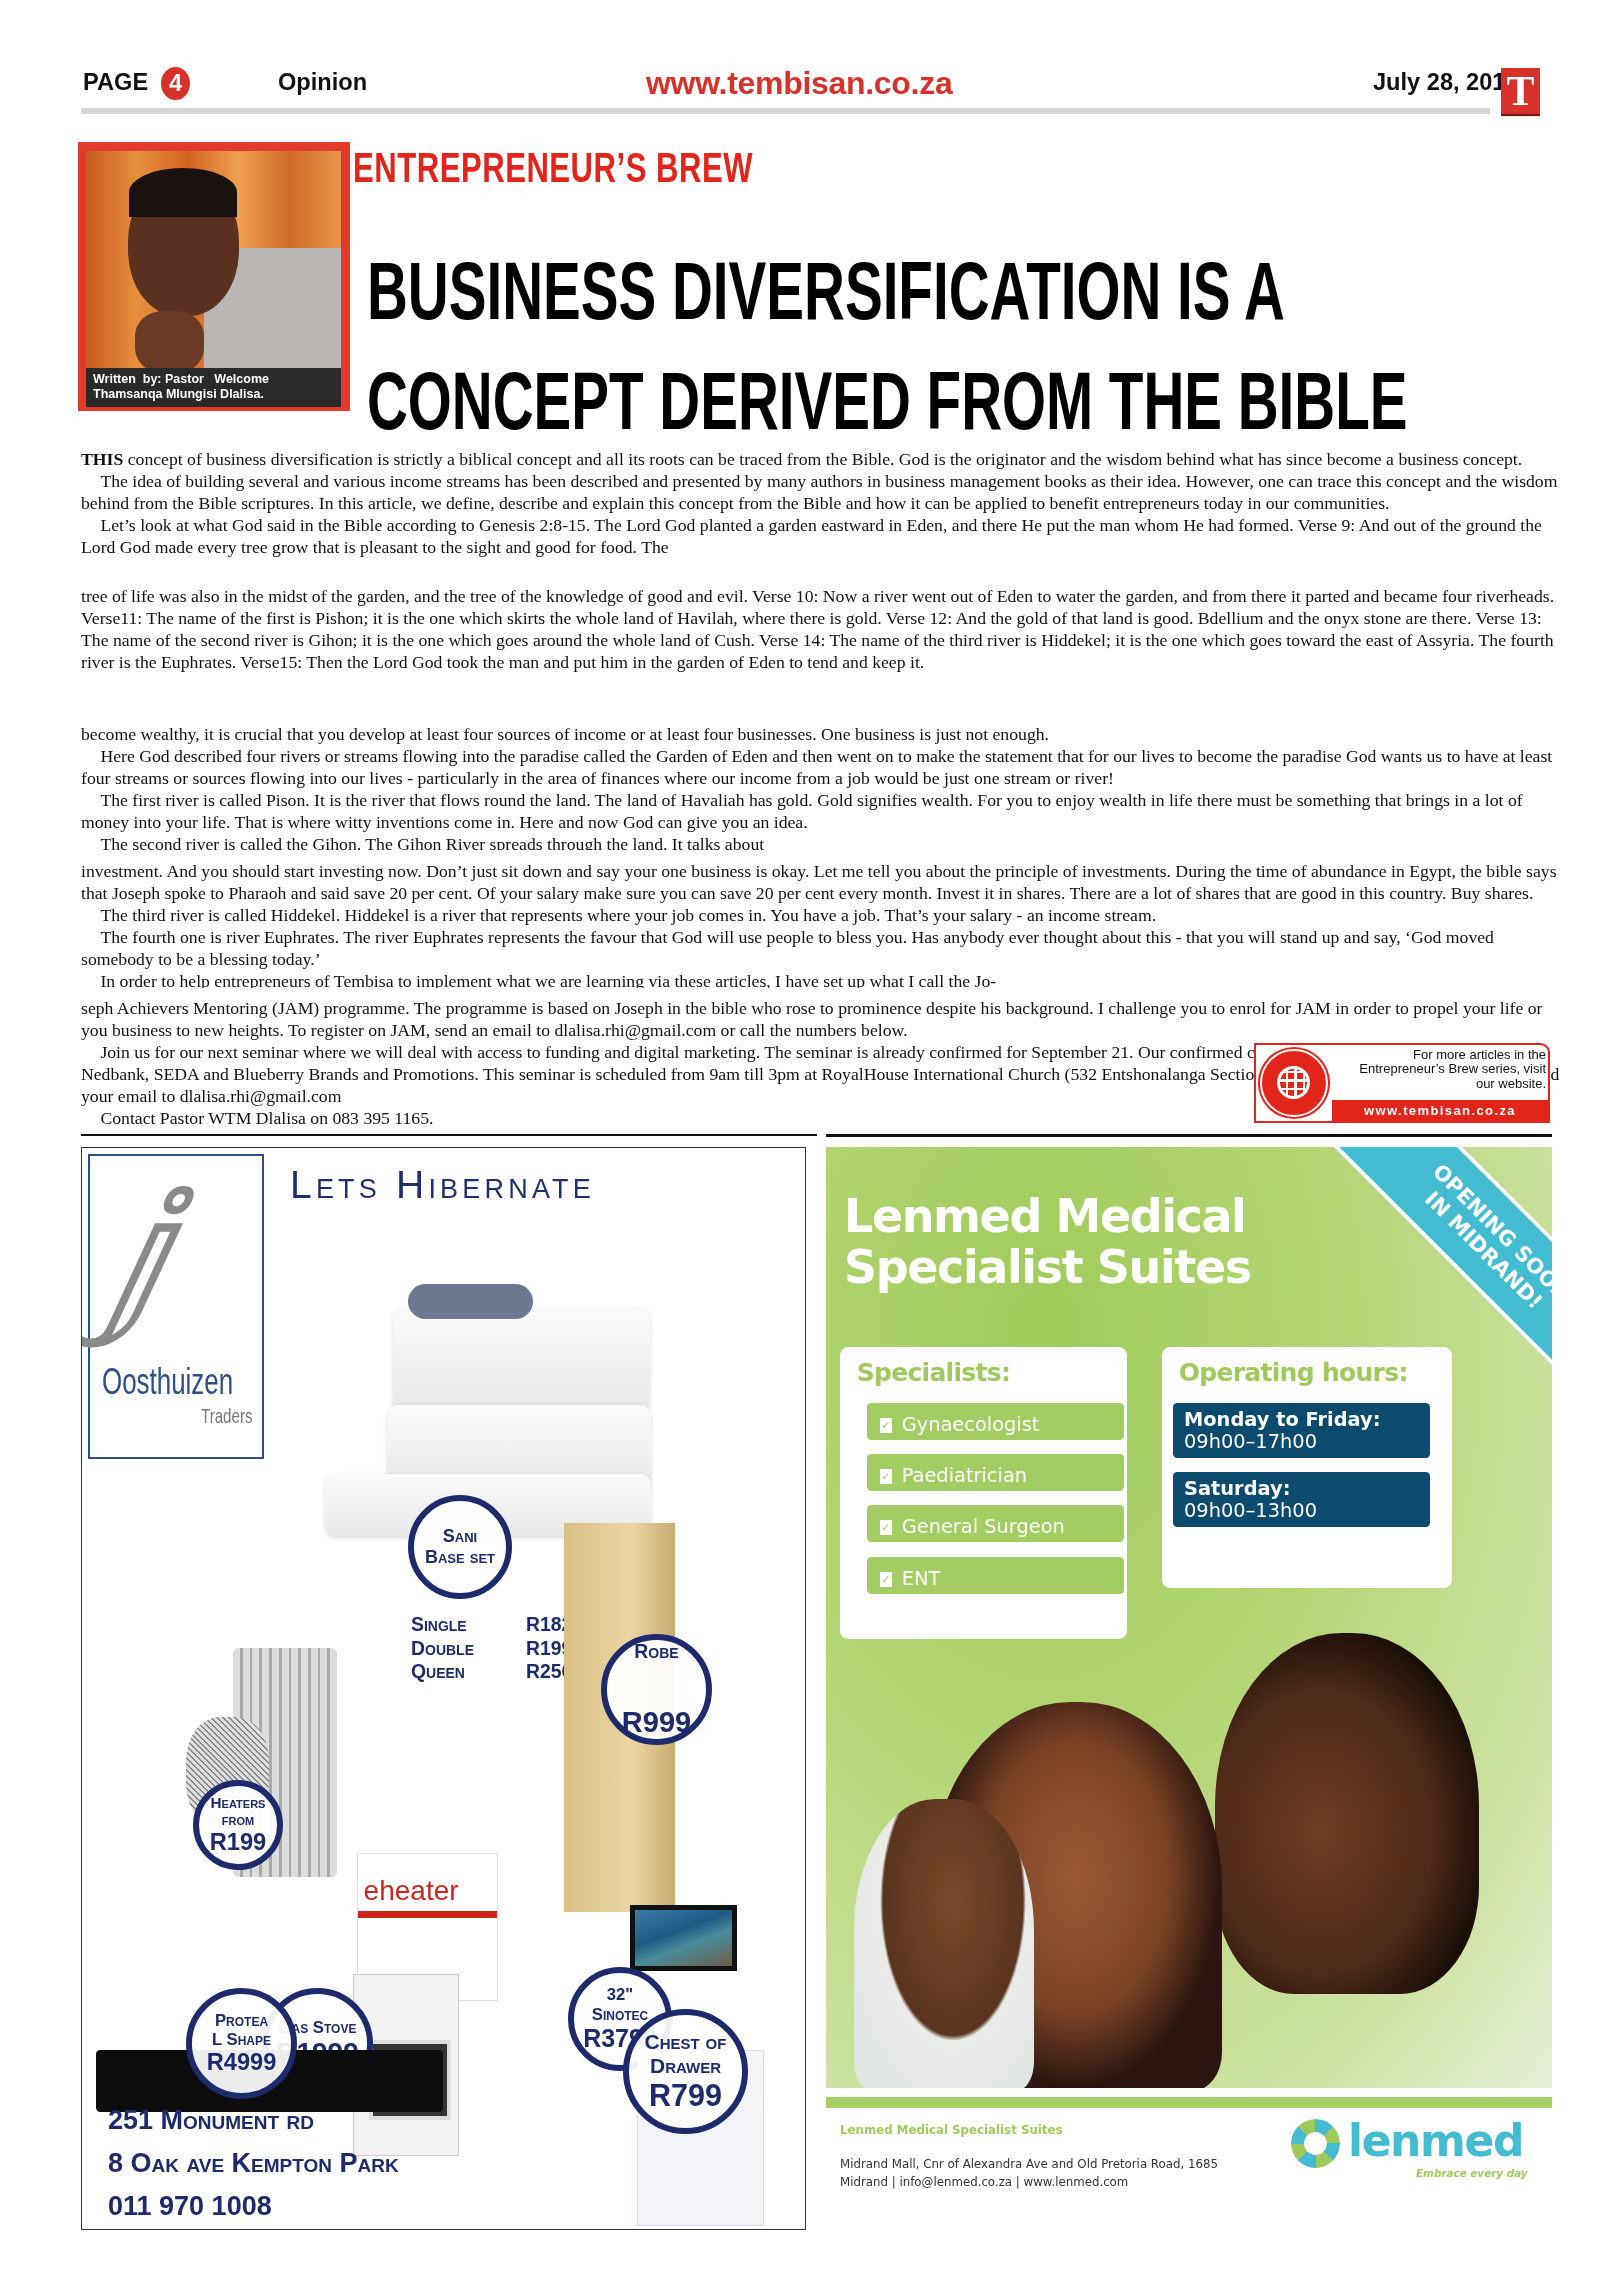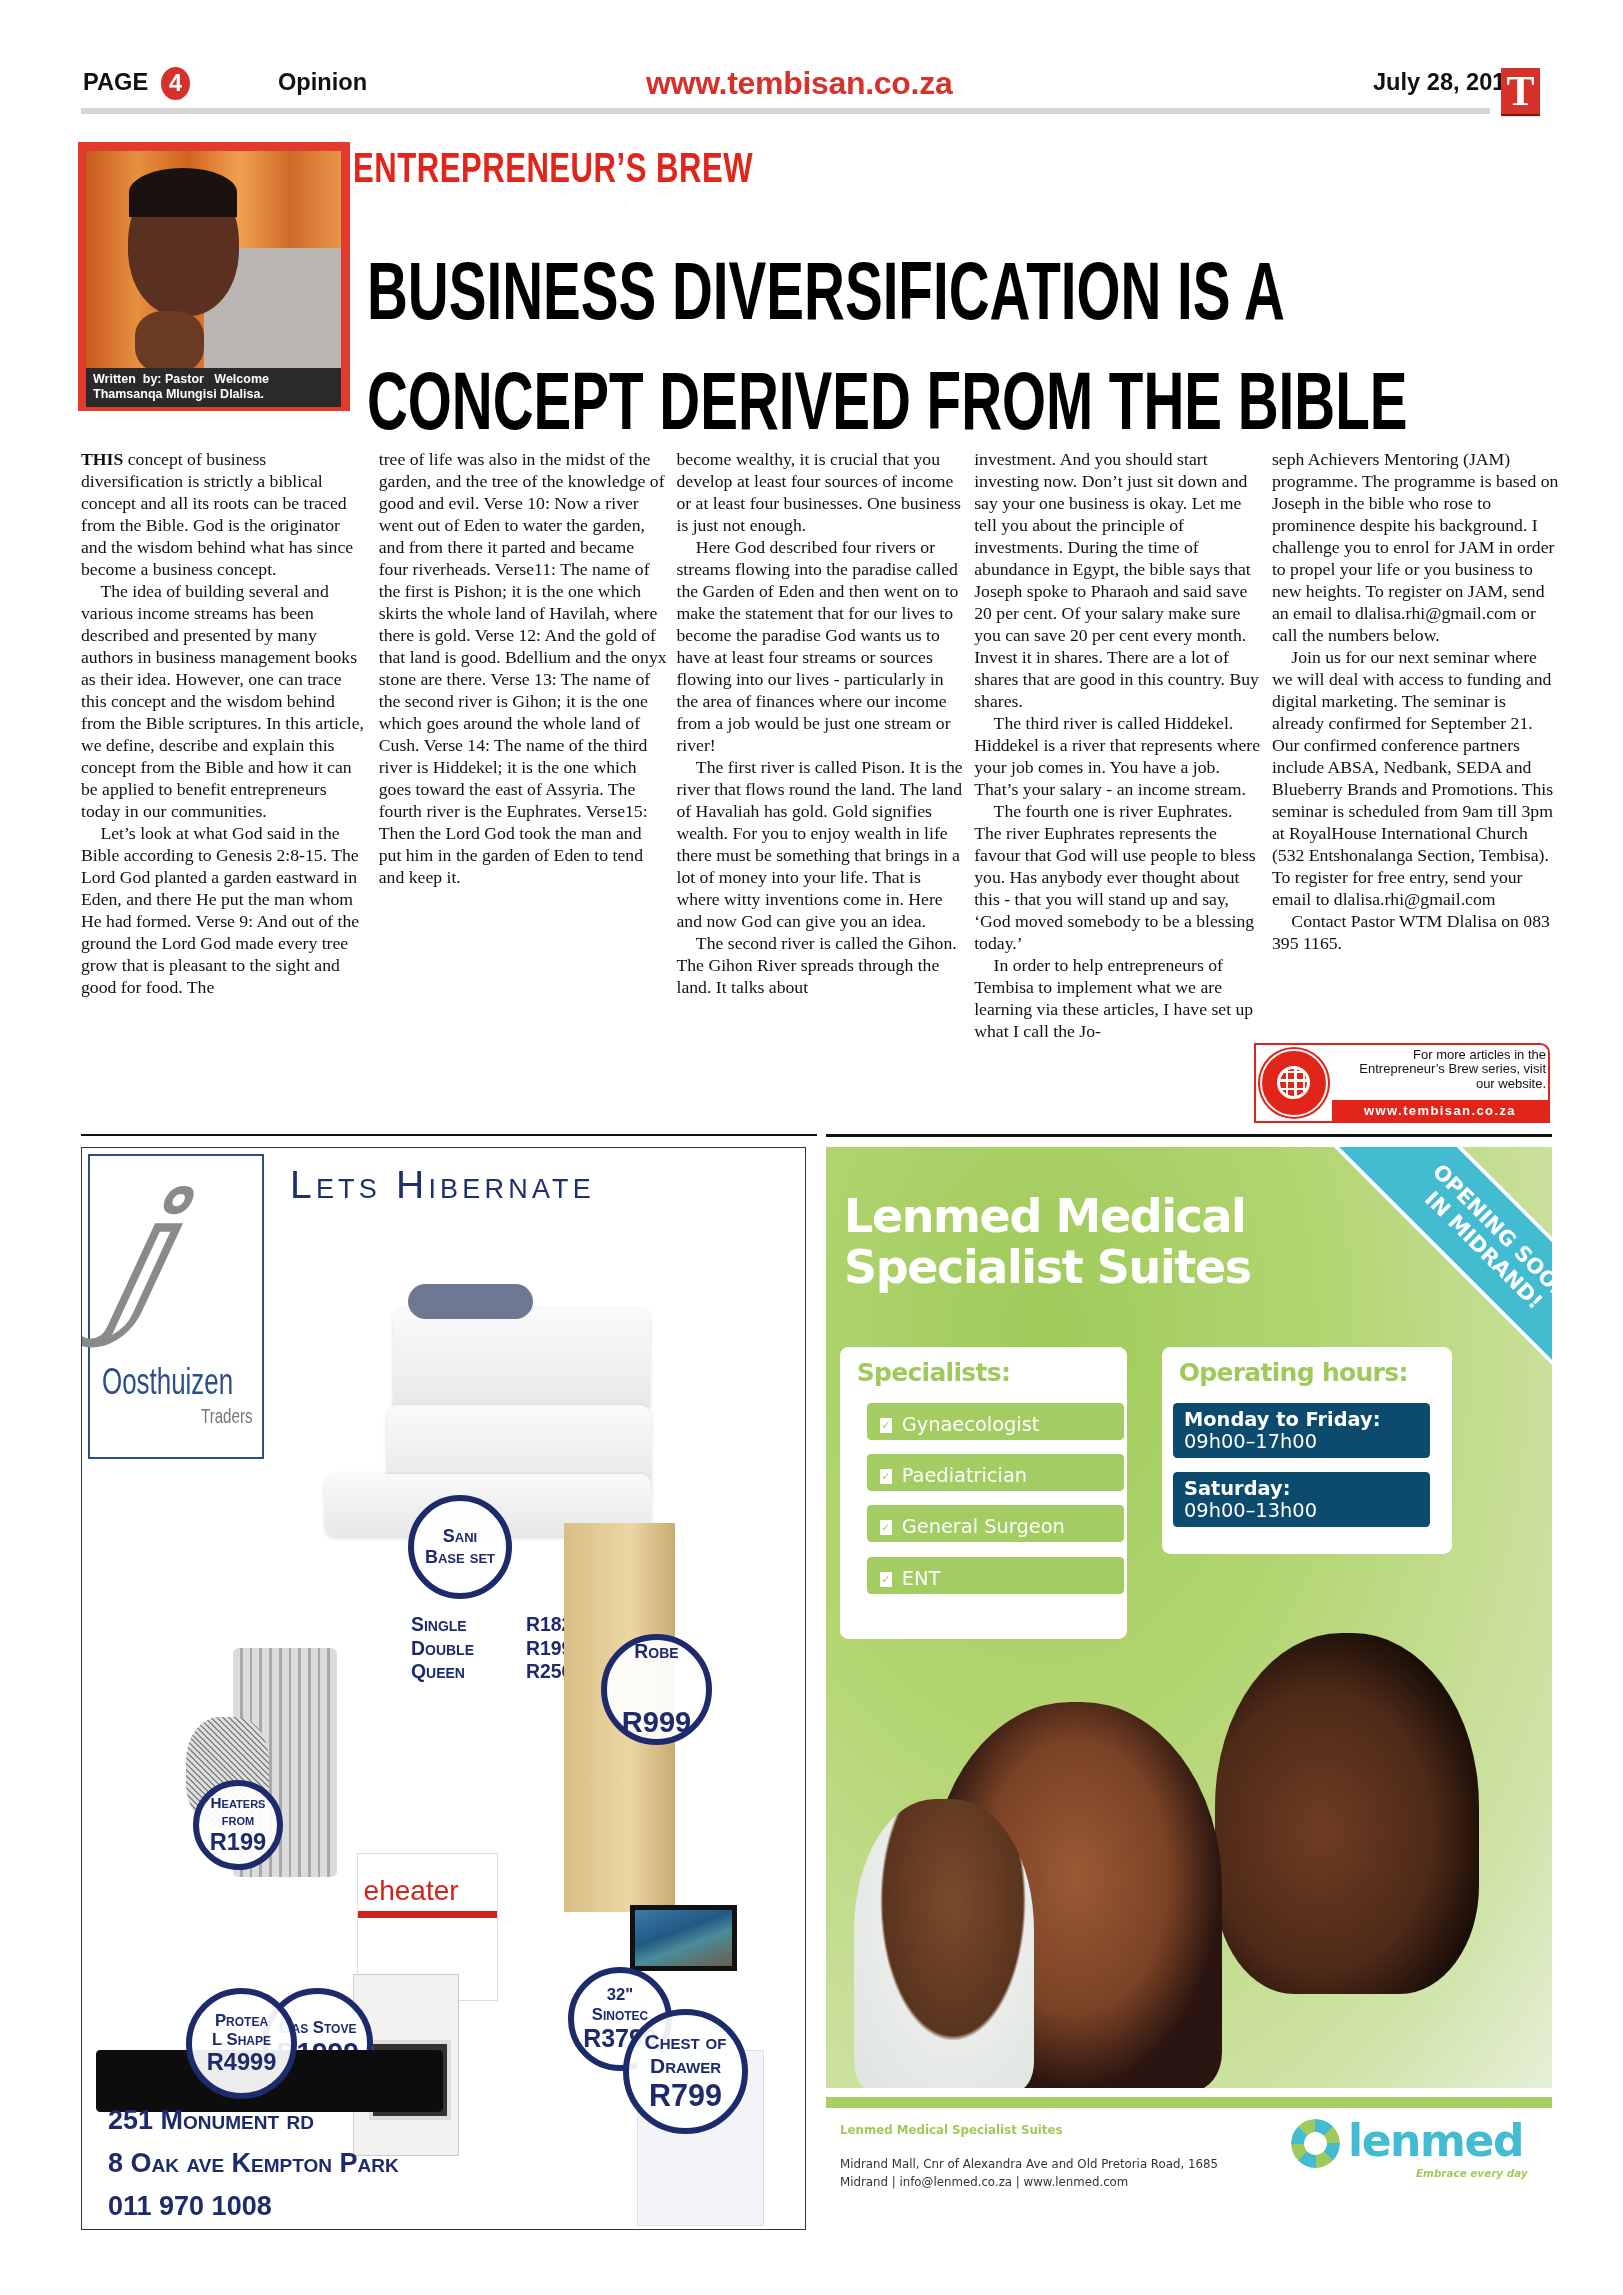--- a/index.html
+++ b/index.html
@@ -22,21 +22,21 @@
   .photo .hair { position:absolute; left:43px; top:16.7px; width:108px; height:49px; border-radius:50% 50% 0 0; background:#1a1210; }
   .photo .jacket { position:absolute; left:118px; top:97px; width:146px; height:132px; background:#b9b6b3; border-radius:28px 0 0 0; }
   .photo .hand { position:absolute; left:49px; top:160px; width:69px; height:62px; border-radius:40%; background:#6b3a24; }
   .caption-box { left:86px; top:368px; width:255px; height:39px; background:#2a2a2a; color:#fff; font-family:"Liberation Sans", sans-serif; font-weight:bold; font-size:12.5px; padding:4.2px 7px; box-sizing:border-box; line-height:15.3px; }
 
   
   .kicker { left:353px; top:144px; font-family:"Liberation Sans", sans-serif; font-weight:bold; font-size:42px; color:#e1251b; transform:scaleX(0.74); transform-origin:left top; letter-spacing:0.7px; }
   .headline { left:367px; top:236px; font-family:"Liberation Sans", sans-serif; font-weight:bold; font-size:82px; line-height:110px; color:#000; transform:scaleX(0.69); transform-origin:left top; white-space:nowrap; }
 
   
-  .cols { left:81px; top:448px; width:1479px; height:677px; display:flex; gap:9.7px; }
+  .cols { left:81px; top:448px; width:1479px; height:677px; display:flex; gap:9.7px;flex-direction:column; }
   .col { flex:1; font-family:"Liberation Serif", serif; font-size:17.7px; line-height:22px; color:#111; text-align:left; overflow:hidden; }
   .col p { margin:0; text-indent:19.4px; }
   .col p.first { text-indent:0; }
   .col b { font-weight:bold; }
 
   
   .more { left:1254px; top:1043px; width:292px; height:76px; border:2.1px solid #e1251b; border-radius:0 9.7px 0 0; background:#fff; }
   .more .globe { position:absolute; left:4.2px; top:4.2px; width:64px; height:64px; border-radius:50%; background:#e1251b; border:2.8px solid #fff; box-shadow:0 0 0 2.1px #e1251b; }
   .more .globe-inner { position:absolute; left:15.3px; top:15.3px; width:33px; height:33px; border-radius:50%; border:3.5px solid #fff; box-sizing:border-box; background:repeating-linear-gradient(0deg,transparent 0 6.2px,#fff 6.2px 8.3px),repeating-linear-gradient(90deg,transparent 0 6.2px,#fff 6.2px 8.3px); }
   .more .txt { position:absolute; left:82px; top:2.8px; width:208px; font-family:"Liberation Sans", sans-serif; font-size:13px; line-height:14.6px; color:#111;text-align:right; }
@@ -255,21 +255,21 @@
   </div>
 
   <div class="panel" style="left:14px;top:200px;width:287px;height:292px;">
     <div class="panel-h">Specialists:</div>
     <div class="item" style="top:56px;"><span class="cb">✓</span><span>Gynaecologist</span></div>
     <div class="item" style="top:107px;"><span class="cb">✓</span><span>Paediatrician</span></div>
     <div class="item" style="top:158px;"><span class="cb">✓</span><span>General Surgeon</span></div>
     <div class="item" style="top:210px;"><span class="cb">✓</span><span>ENT</span></div>
   </div>
 
-  <div class="panel" style="left:336px;top:200px;width:290px;height:207px;">
+  <div class="panel" style="left:336px;top:200px;width:290px;height:241px;">
     <div class="panel-h">Operating hours:</div>
     <div class="hrs" style="top:56px;">
       <div class="d">Monday to Friday:</div>
       <div class="t">09h00–17h00</div>
     </div>
     <div class="hrs" style="top:125px;">
       <div class="d">Saturday:</div>
       <div class="t">09h00–13h00</div>
     </div>
   </div>

